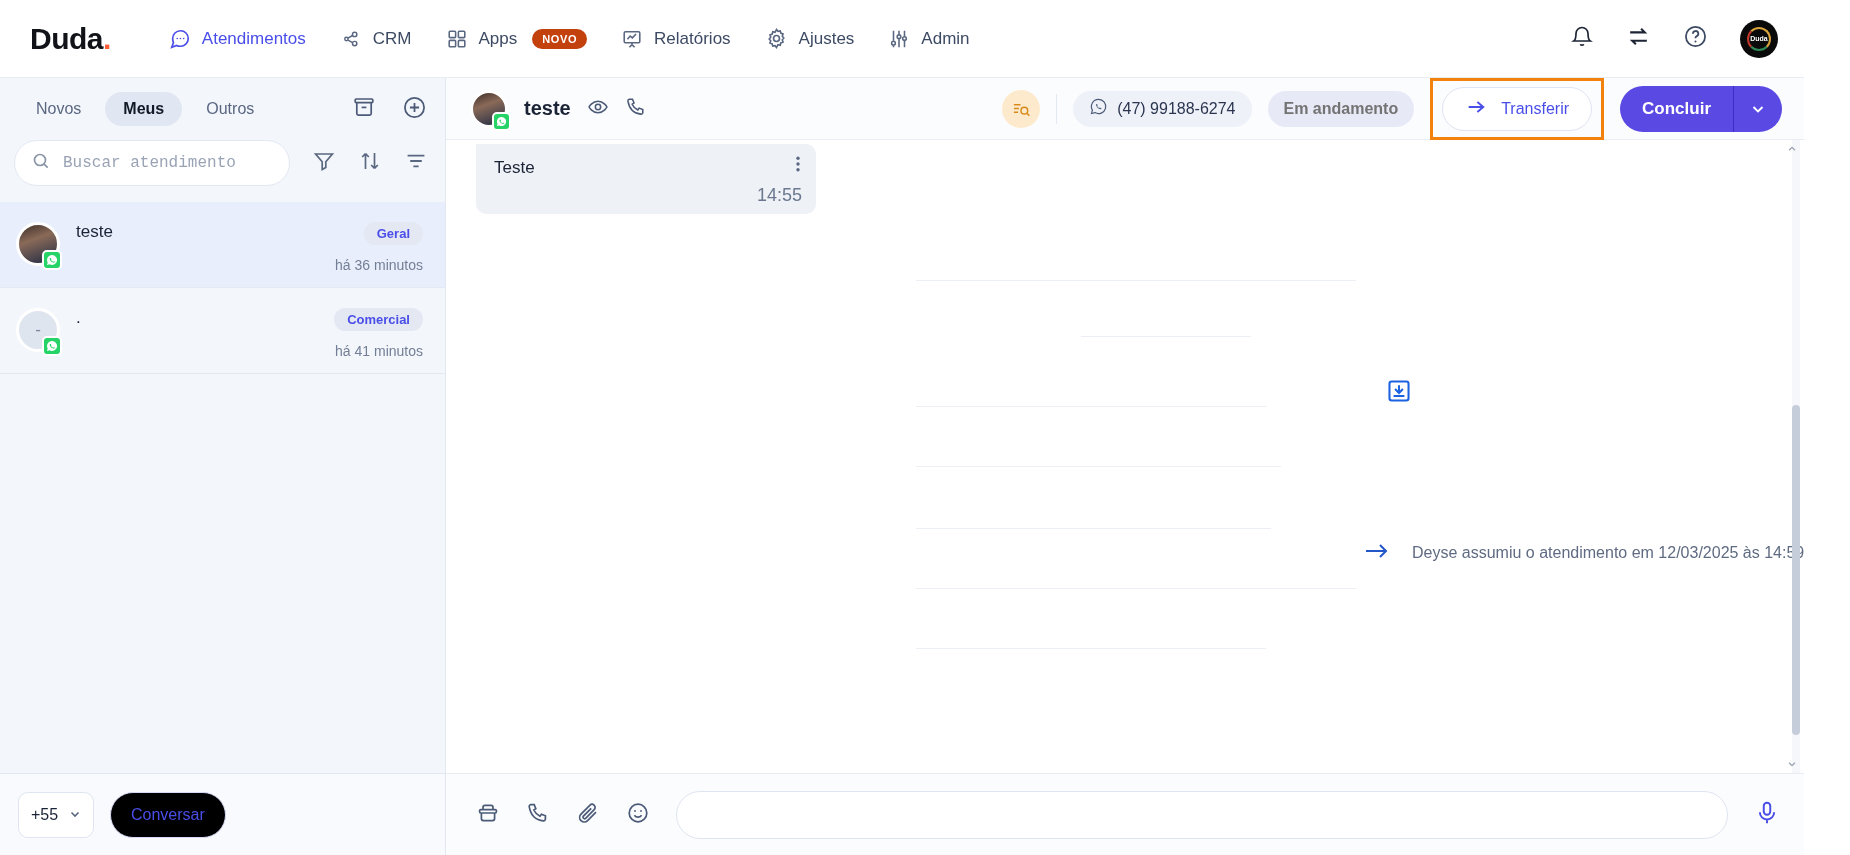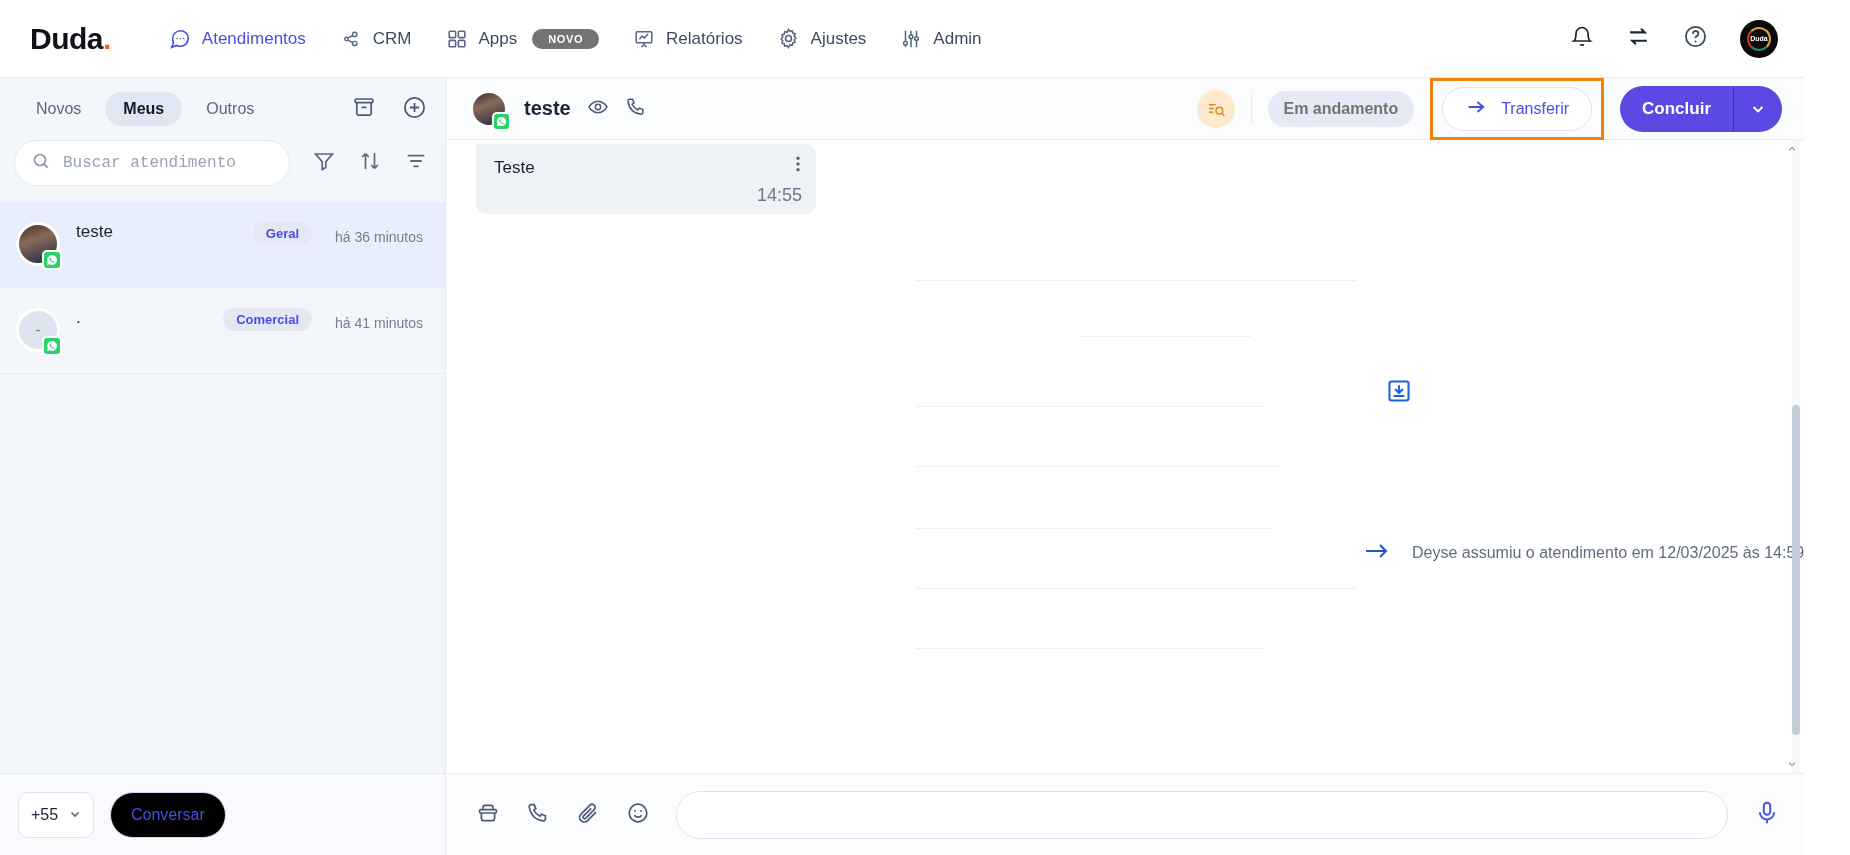--- a/index.html
+++ b/index.html
@@ -26,22 +26,22 @@
   .brand .dot { color: #ff5c35; }
   .navitems { display: flex; align-items: center; gap: 34px; flex: 1; }
   .navitem {
     display: flex; align-items: center; gap: 11px;
     font-size: 17px; color: #3d4a63; cursor: pointer;
     white-space: nowrap;
   }
   .navitem.active { color: #4a4ee8; }
   .navitem svg { display: block; }
   .badge-novo {
-    background: #737373; color: #fff; font-size: 11px; font-weight: 700;
-    letter-spacing: .6px; padding: 4px 16px; border-radius: 10px; margin-left: 4px;
+    background: #c2410c; color: #fff; font-size: 11px; font-weight: 700;
+    letter-spacing: .6px; padding: 4px 10px; border-radius: 10px; margin-left: 4px;
   }
   .navright { display: flex; align-items: center; gap: 32px; }
   .navright .ico { cursor: pointer; display: block; color: #1d2433; }
   .avatar-top {
     width: 38px; height: 38px; border-radius: 50%;
     background: #0a0a0a; position: relative; overflow: hidden;
     display: flex; align-items: center; justify-content: center;
   }
   .avatar-top .ring {
     width: 24px; height: 24px; border-radius: 50%;
@@ -102,21 +102,21 @@
   .conv-av.photo { background: linear-gradient(160deg,#3b2d27 0%,#8a6a58 38%,#1f2a44 100%); }
   .conv-av.empty { background: #dfe5ef; color: #7b879c; font-size: 17px; }
   .wa {
     position: absolute; left: 26px; bottom: -4px;
     width: 20px; height: 20px; border-radius: 5px; background: #25d366;
     display: flex; align-items: center; justify-content: center;
     border: 2px solid #fff;
   }
   .conv-mid { flex: 1; min-width: 0; padding-top: 2px; }
   .conv-name { font-size: 17px; color: #1b2436; }
-  .conv-right { display: flex; flex-direction: row; align-items: flex-end; gap: 23px; padding-top: 2px; }
+  .conv-right { display: flex; flex-direction: column; align-items: flex-end; gap: 12px; padding-top: 2px; }
   .dept {
     background: #e4e8f3; color: #4a4ee8; font-size: 13px; font-weight: 600;
     border-radius: 12px; padding: 4px 13px; white-space: nowrap;
   }
   .ago { font-size: 14px; color: #737f96; white-space: nowrap; }
 
   .left-bottom {
     height: 82px; border-top: 1px solid #e2e8f2;
     display: flex; align-items: center; gap: 16px; padding: 0 18px;
     background: #f8fafd;
@@ -476,20 +476,29 @@
         <div class="circ-btn">
           <svg width="20" height="20" viewBox="0 0 24 24" fill="none" stroke="#d78b1c" stroke-width="1.8">
               <path d="M3.5 7h8M3.5 11.5h6M3.5 16h5"></path>
               <circle cx="16" cy="14" r="4"></circle>
               <path d="M19 17l3 3"></path>
             </svg>
         </div>
 
         <div class="vdiv"></div>
 
+        <div class="chip">
+          <span>
+            <svg width="19" height="19" viewBox="0 0 24 24" fill="none" stroke="#4b5a76" stroke-width="1.5">
+                <path d="M12 3a9 9 0 0 0-7.7 13.6L3.2 20.8l4.3-1.1A9 9 0 1 0 12 3z"></path>
+                <path d="M9 9.3c0-.4.3-.6.6-.6h.6l.8 2-.7.8c.5 1.1 1.4 2 2.5 2.5l.8-.7 2 .8v.6c0 .4-.3.7-.7.7-3.2 0-5.9-2.7-5.9-5.9z" fill="#4b5a76" stroke="none"></path>
+              </svg>
+          </span>
+          <span>(47) 99188-6274</span>
+        </div>
 
         <div class="chip status">Em andamento</div>
 
         <div class="hl">
           <div class="btn-transf">
             <span>
               <svg width="22" height="22" viewBox="0 0 24 24" fill="none" stroke="#4a4ee8" stroke-width="2">
                   <path d="M4 12h15M13.5 6.5L20 12l-6.5 5.5"></path>
                 </svg>
             </span>

